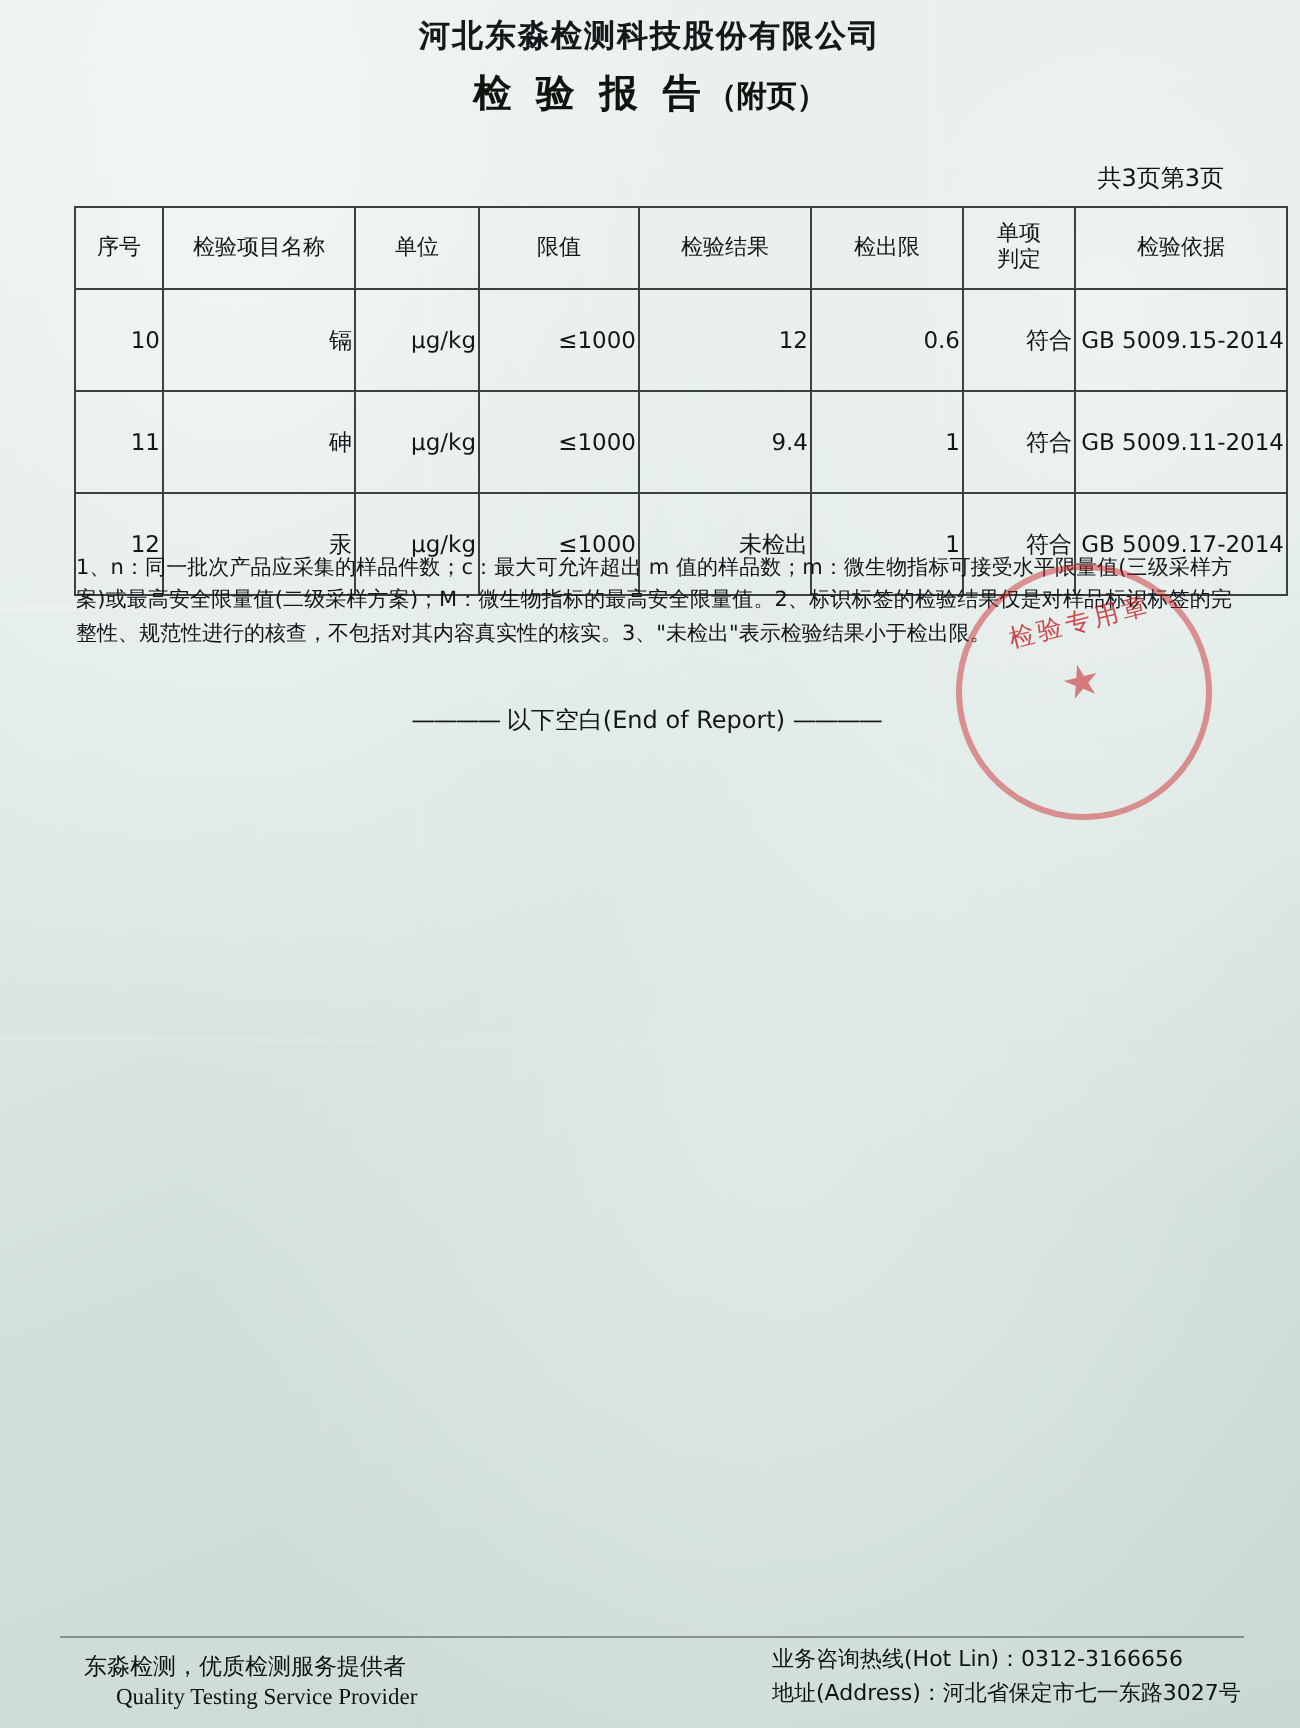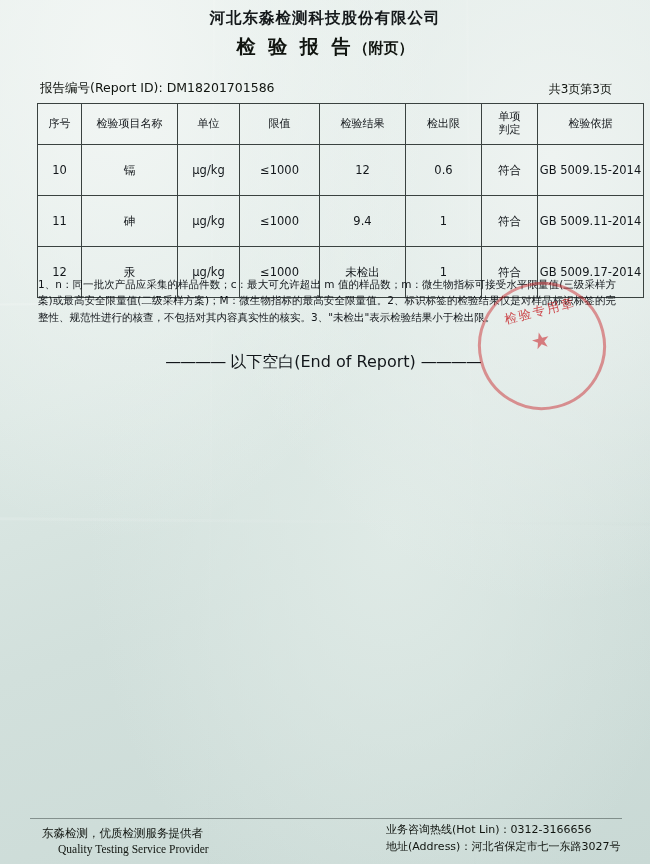--- a/index.html
+++ b/index.html
@@ -114,20 +114,21 @@
     font-size: 11px;
     font-weight: normal;
     line-height: 1.15;
     padding: 2px 1px;
   }
   table.results td {
     height: 46px;
     font-family: "DejaVu Sans", sans-serif;
     font-size: 11.5px;
     padding: 2px 1px;
+    text-align: right;
   }
   td.serif { font-family: "Liberation Serif", serif; font-size: 12px; }
   col.c-no     { width: 44px; }
   col.c-item   { width: 96px; }
   col.c-unit   { width: 62px; }
   col.c-limit  { width: 80px; }
   col.c-result { width: 86px; }
   col.c-detect { width: 76px; }
   col.c-judge  { width: 56px; }
   col.c-basis  { width: 106px; }
@@ -146,21 +147,21 @@
   }
   .notes .head { display: block; }
   .notes p { margin: 0; }
 
   .end-line {
     position: absolute;
     top: 352px;
     left: 0; right: 4px;
     text-align: center;
     font-family: "DejaVu Sans", sans-serif;
-    font-size: 16px;
+    font-size: 12px;
     color: #12161a;
   }
   .end-line .dash {
     letter-spacing: -1px;
   }
 
   
   .stamp {
     position: absolute;
     left: 478px;
@@ -241,21 +242,20 @@
   <div class="crease c3"></div>
   <div class="crease c4"></div>
 
   <div class="company">河北东淼检测科技股份有限公司</div>
 
   <div class="report-title">
     <span>检 验 报 告</span><span class="suffix">（附页）</span>
   </div>
 
 
-  <div class="report-id">报告编号(Report ID): DM18201701586</div>
   <div class="page-count">共3页第3页</div>
 
   <table class="results">
     <colgroup>
       <col class="c-no">
         <col class="c-item">
         <col class="c-unit">
         <col class="c-limit">
       <col class="c-result">
         <col class="c-detect">

